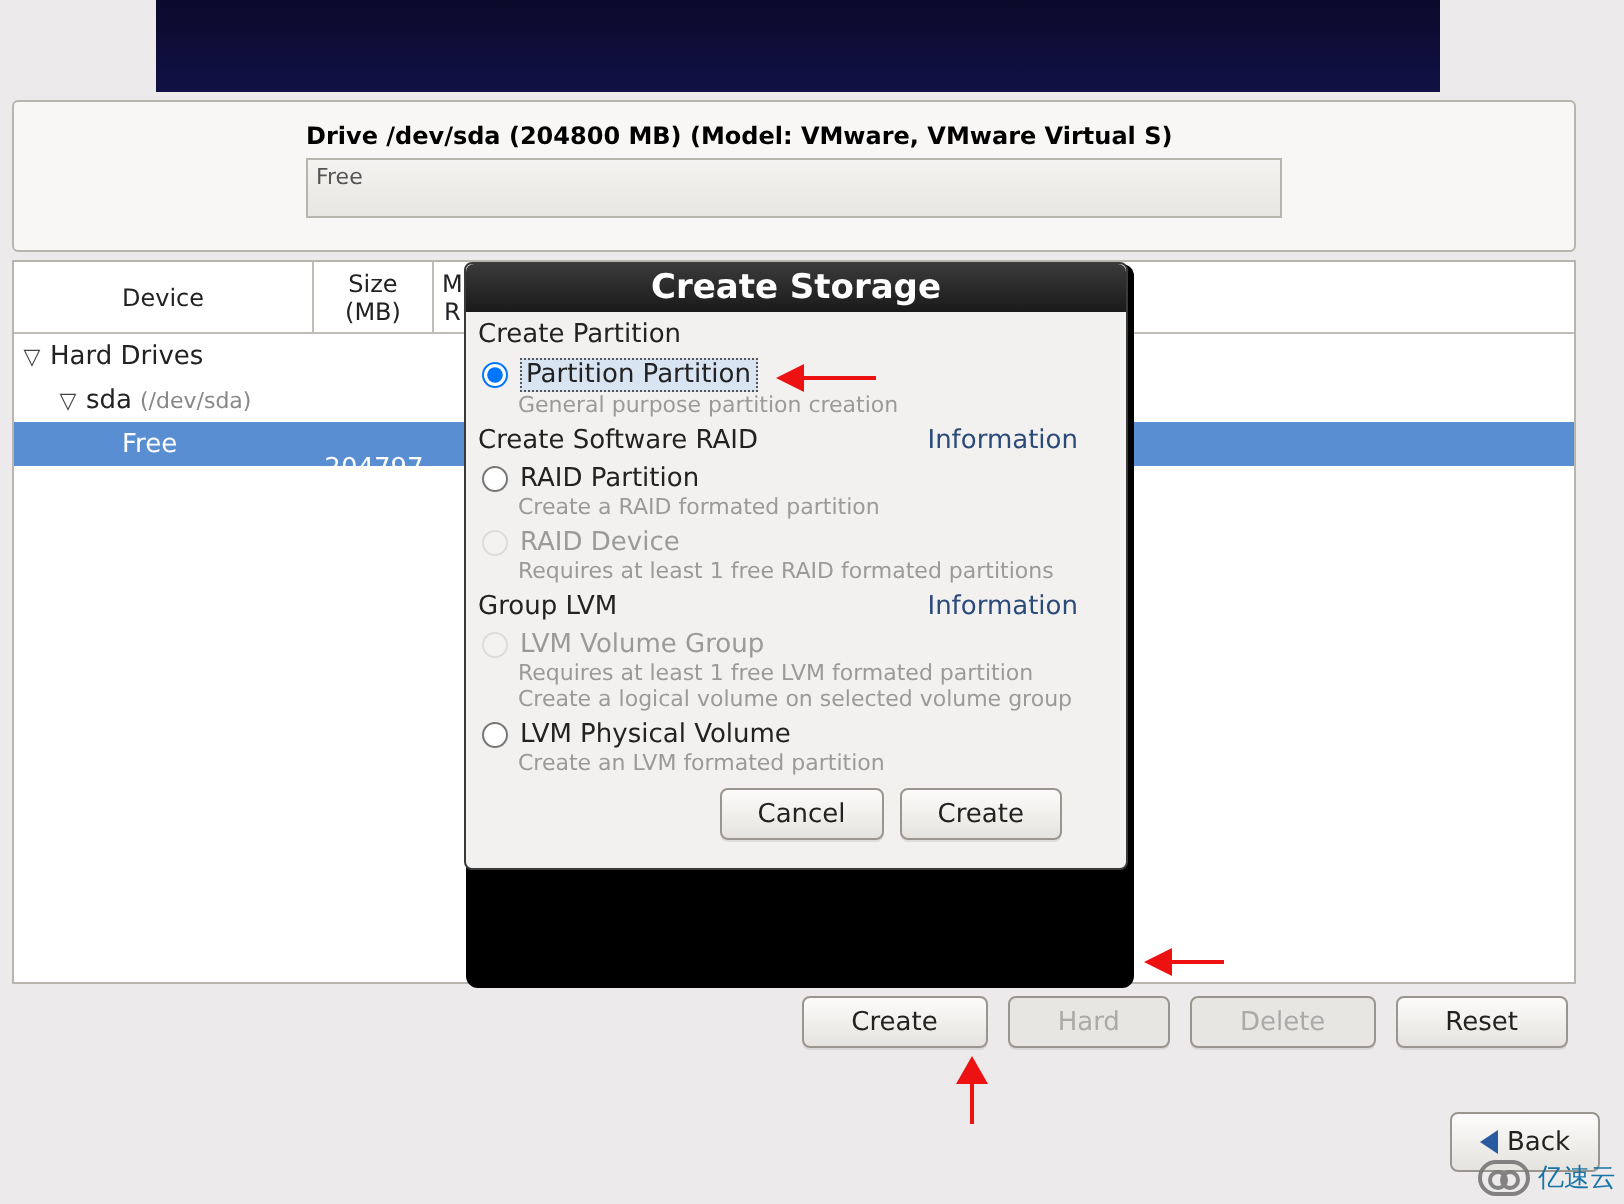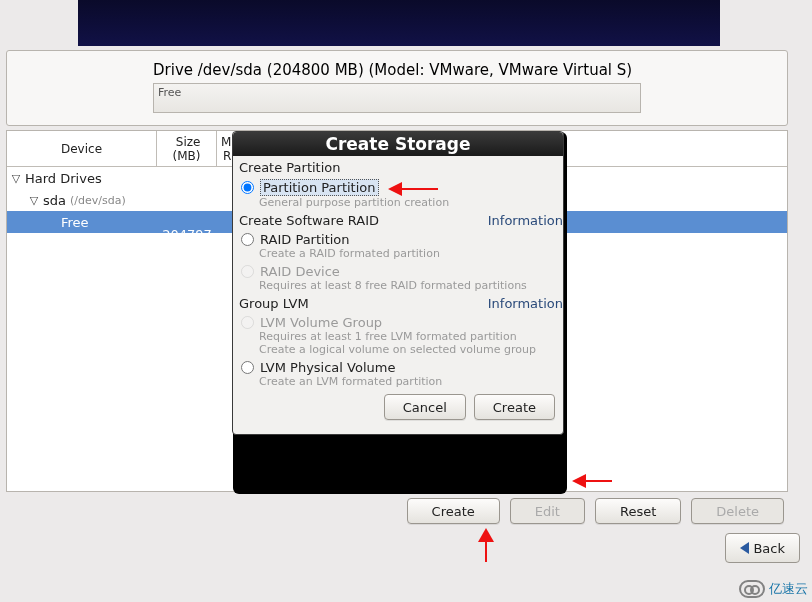--- a/index.html
+++ b/index.html
@@ -1,59 +1,59 @@
 <!DOCTYPE html>
 <html><head>
 <meta charset="utf-8">
 <style>
   * { box-sizing: border-box; margin: 0; padding: 0; font-family: "DejaVu Sans", "Liberation Sans", Arial, sans-serif; }
   body { width: 812px; height: 602px; background: #eceaea; position: relative; overflow: hidden; font-size: 13px; }
 
   .top-banner { position: absolute; left: 78px; top: 0; width: 642px; height: 46px; background: linear-gradient(#0a0a2a,#111146); }
 
   .drive-panel { position: absolute; left: 6px; top: 50px; width: 782px; height: 76px; background: #f8f7f6; border: 1px solid #b8b4ae; border-radius: 3px; padding: 10px 10px 10px 146px; }
-  .drive-title { font-weight: normal; font-size: 15px; margin-bottom: 4px; }
+  .drive-title { font-weight: bold; font-size: 12px; margin-bottom: 4px; }
   .drive-bar { width: 488px; height: 30px; background: linear-gradient(#f4f3f1,#e8e6e2); border: 1px solid #b8b4ae; padding: 2px 4px; font-size: 11px; color: #555; line-height: 1.2; }
 
   .device-table { position: absolute; left: 6px; top: 130px; width: 782px; height: 362px; background: #fff; border: 1px solid #b8b4ae; }
   .dev-header { display: flex; height: 36px; border-bottom: 1px solid #c0bcb6; font-size: 12px; color: #222; }
-  .dev-h { border-right: 1px solid #c0bcb6; display:flex; align-items:center; justify-content:center; text-align:right; }
+  .dev-h { border-right: 1px solid #c0bcb6; display:flex; align-items:center; justify-content:center; text-align:center; }
   .dev-h.device { width: 150px; }
   .dev-h.size { width: 60px; }
   .dev-h.mp { width: 20px; justify-content:flex-start; padding-left:4px; }
   .tree-row { display:flex; align-items:center; height: 22px; font-size: 13px; color: #222; }
   .tree-row .exp { width: 18px; text-align:center; color:#444; font-size:11px; }
   .tree-row.sel { background: #5a8ed2; color:#fff; }
   .row-device { flex: 0 0 150px; display:flex; align-items:center; }
   .row-size { flex: 0 0 60px; text-align:center;margin-top:24px; }
   .row-label { }
   .dev-sub { color:#888; font-size:11px; margin-left:4px; }
 
   .dialog-shadow { position:absolute; left:233px; top:132px; width:334px; height:362px; background: #000; border-radius:6px; }
   .dialog { position:absolute; left:232px; top:131px; width:332px; background: #f2f1ef; border:1px solid #3a3a3a; border-radius:4px; }
   .dialog-title { background: linear-gradient(#3a3a3a,#1a1a1a); color:#fff; font-weight:bold; text-align:center; height:24px; line-height:24px; font-size:17px; border-radius:4px 4px 0 0; }
-  .dialog-body { padding: 4px 0 6px 6px; }
+  .dialog-body { padding: 4px 24px 6px 6px; }
   .section-row { display:flex; justify-content:space-between; align-items:center; margin-top:4px; }
   .section-label { font-size:13px; color:#222; }
   .info-link { color:#2a4a7a; font-size:13px; }
   .opt { display:flex; align-items:center; margin-top:4px; padding-left:2px; }
   .opt input[type=radio] { margin-right:6px; width:13px; height:13px; }
   .opt-label { font-size:13px; color:#222; }
   .opt-label.sel { border:1px dotted #555; background:#d8e4f2; padding:0 2px; }
   .opt.disabled .opt-label { color:#9a9a9a; }
   .opt.disabled input { opacity:0.6; }
   .opt-desc { font-size:11px; color:#9a9a9a; margin-left:20px; margin-top:0px; }
   .dialog-buttons { display:flex; justify-content:flex-end; gap:8px; padding:6px 8px 8px 0; }
   .btn { border:1px solid #9a968f; background:linear-gradient(#fdfcfb,#e5e3de); border-radius:4px; height:26px; padding:0 18px; font-size:13px; color:#222; display:flex; align-items:center; box-shadow:0 1px 0 rgba(0,0,0,.08); cursor:pointer; }
   .btn.wide { padding:0 24px; }
   .btn.disabled { color:#aaa; background:#e8e6e2; }
 
   .main-buttons { position:absolute; left:6px; top:498px; width:782px; height:32px; display:flex; justify-content:flex-end; gap:10px; padding-right:4px; }
 
-  .nav-buttons { position:absolute; right:12px; top:533px; display:flex; gap:20px; }
+  .nav-buttons { position:absolute; right:12px; top:556px; display:flex; gap:20px; }
   .nav-btn { border:1px solid #9a968f; background:linear-gradient(#fdfcfb,#e5e3de); border-radius:4px; height:30px; padding:0 14px; font-size:13px; color:#222; display:flex; align-items:center; gap:4px; cursor:pointer; }
   .arrow-left { width:0; height:0; border-top:6px solid transparent; border-bottom:6px solid transparent; border-right:9px solid #2a5aa0; }
   .arrow-right { width:0; height:0; border-top:6px solid transparent; border-bottom:6px solid transparent; border-left:9px solid #2a5aa0; }
 
   .watermark { position:absolute; right:4px; bottom:4px; display:flex; align-items:center; gap:4px; font-size:13px; color:#0369a1; opacity:.9; }
   .wm-icon { width:26px; height:18px; border:2px solid #777; border-radius:10px; position:relative; }
   .wm-icon::before { content:""; position:absolute; left:3px; top:3px; width:6px; height:6px; border:2px solid #777; border-radius:50%; }
   .wm-icon::after { content:""; position:absolute; right:3px; top:3px; width:6px; height:6px; border:2px solid #777; border-radius:50%; }
 
   .red-arrow { position:absolute; pointer-events:none; }
@@ -118,21 +118,21 @@
     </div>
     <div class="opt">
       <input type="radio" style="">
       <span class="opt-label">RAID Partition</span>
     </div>
     <div class="opt-desc">Create a RAID formated partition</div>
     <div class="opt disabled">
       <input type="radio" disabled="" style="">
       <span class="opt-label">RAID Device</span>
     </div>
-    <div class="opt-desc">Requires at least 8 free RAID formated partitions</div>
+    <div class="opt-desc">Requires at least 1 free RAID formated partitions</div>
 
     <div class="section-row">
       <span class="section-label">Group LVM</span>
       <span class="info-link">Information</span>
     </div>
     <div class="opt disabled">
       <input type="radio" disabled="" style="">
       <span class="opt-label">LVM Volume Group</span>
     </div>
     <div class="opt-desc">Requires at least 1 free LVM formated partition</div>
@@ -145,23 +145,23 @@
 
     <div class="dialog-buttons">
       <div class="btn">Cancel</div>
       <div class="btn">Create</div>
     </div>
   </div>
 </div>
 
 <div class="main-buttons">
   <div class="btn wide">Create</div>
-  <div class="btn wide disabled">Edit</div>
+  <div class="btn wide disabled">Hard</div>
+  <div class="btn wide disabled">Delete</div>
   <div class="btn wide">Reset</div>
-  <div class="btn wide disabled">Delete</div>
 </div>
 
 <div class="nav-buttons">
   <div class="nav-btn">
     <span class="arrow-left"></span>
     <span>Back</span>
   </div>
 </div>
 
 <div class="red-arrow" style="left:388px; top:182px; width:50px; height:14px;">

